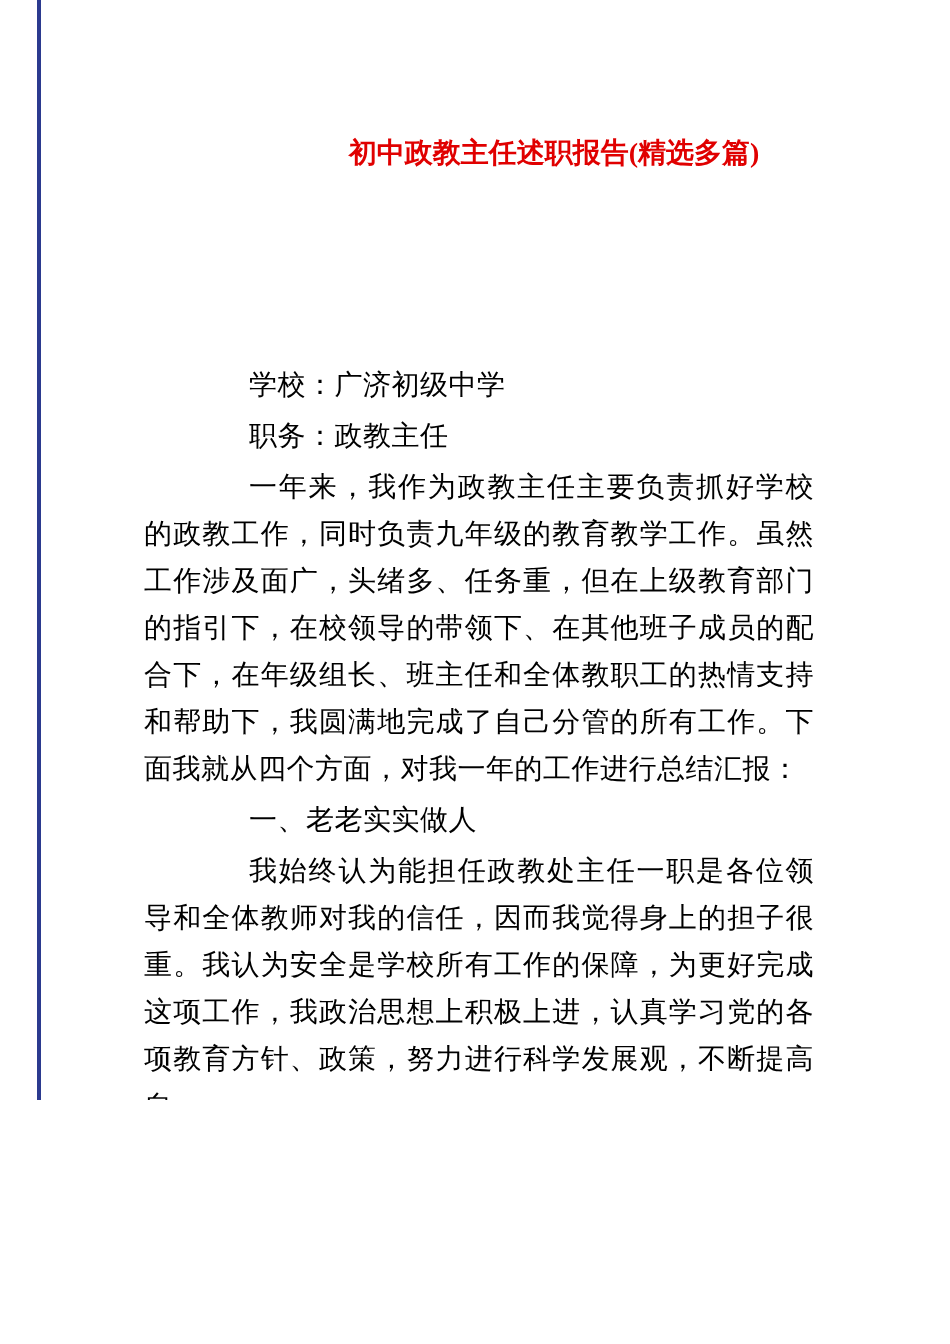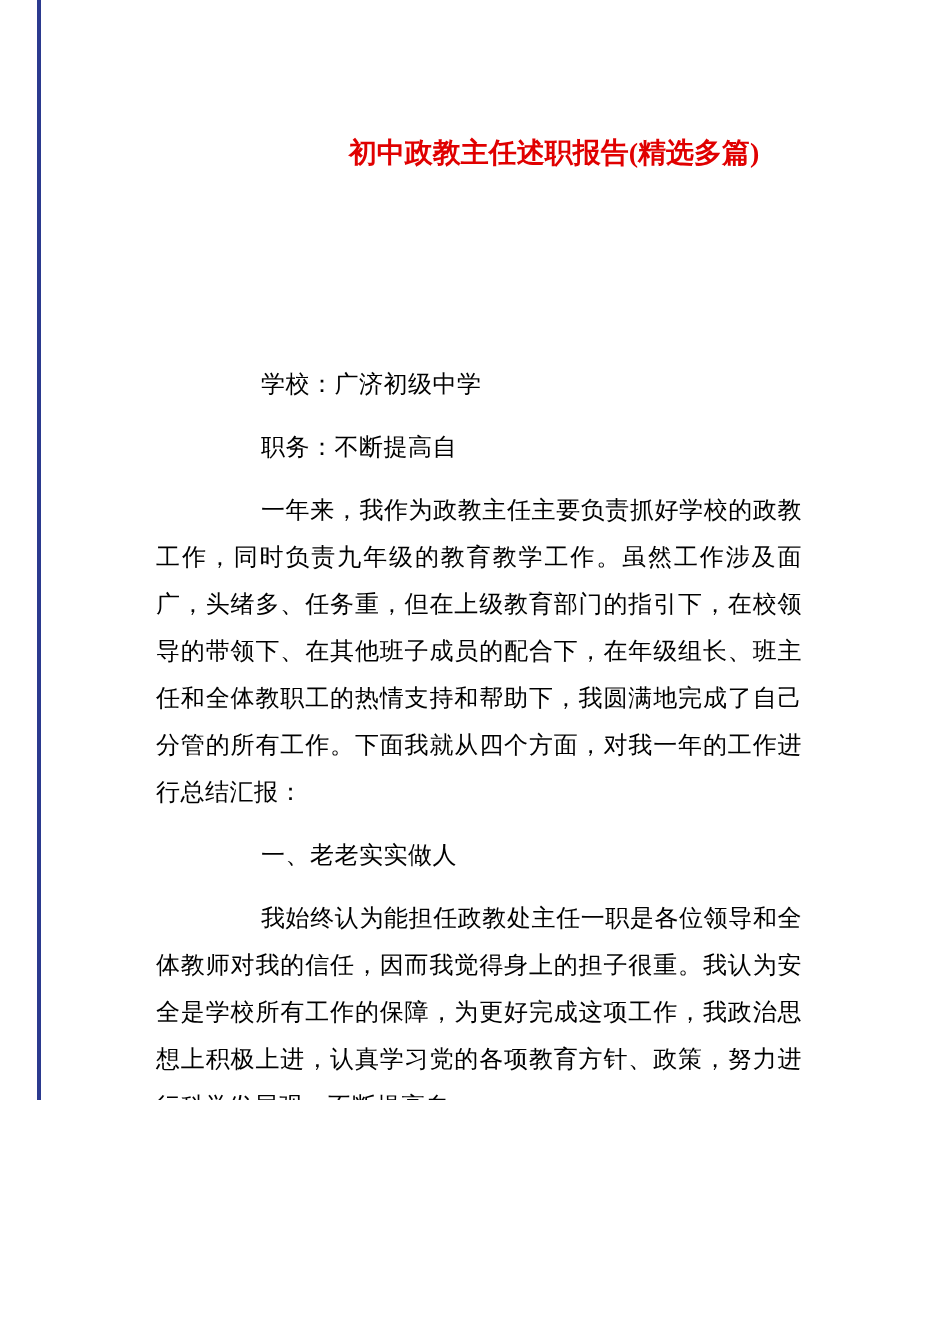--- a/index.html
+++ b/index.html
@@ -34,25 +34,25 @@
     margin-top: 135px;
     margin-bottom: 190px;
     padding-left: 150px;
     text-align: center;
     font-size: 28px;
     font-weight: bold;
     color: #e00000;
     line-height: 36px;
   }
   .para {
-    font-size: 24px;
+    font-size: 28px;
     line-height: 47px;
     text-align: justify;
     text-indent: 105px;
-    margin: 16px;
+    margin: 4px;
     letter-spacing: 0.5px;
   }
   .footer {
     position: absolute;
     right: 128px;
     top: 1203px;
     font-size: 15px;
     color: #14532d;
     font-family: "Liberation Serif", "DejaVu Serif", serif;
     margin-top: 44px;
@@ -61,20 +61,20 @@
 </head>
 <body>
 
 <div class="page">
   <div class="left-border"></div>
 
   <div class="content">
     <div class="doc-title">初中政教主任述职报告(精选多篇)</div>
 
     <p class="para">学校：广济初级中学</p>
-    <p class="para">职务：不断提高自</p>
+    <p class="para">职务：政教主任</p>
     <p class="para">一年来，我作为政教主任主要负责抓好学校的政教工作，同时负责九年级的教育教学工作。虽然工作涉及面广，头绪多、任务重，但在上级教育部门的指引下，在校领导的带领下、在其他班子成员的配合下，在年级组长、班主任和全体教职工的热情支持和帮助下，我圆满地完成了自己分管的所有工作。下面我就从四个方面，对我一年的工作进行总结汇报：</p>
     <p class="para">一、老老实实做人</p>
     <p class="para">我始终认为能担任政教处主任一职是各位领导和全体教师对我的信任，因而我觉得身上的担子很重。我认为安全是学校所有工作的保障，为更好完成这项工作，我政治思想上积极上进，认真学习党的各项教育方针、政策，努力进行科学发展观，不断提高自</p>
   </div>
 
   <div class="footer">第1页共20页</div>
 </div>
 
 </body></html>

